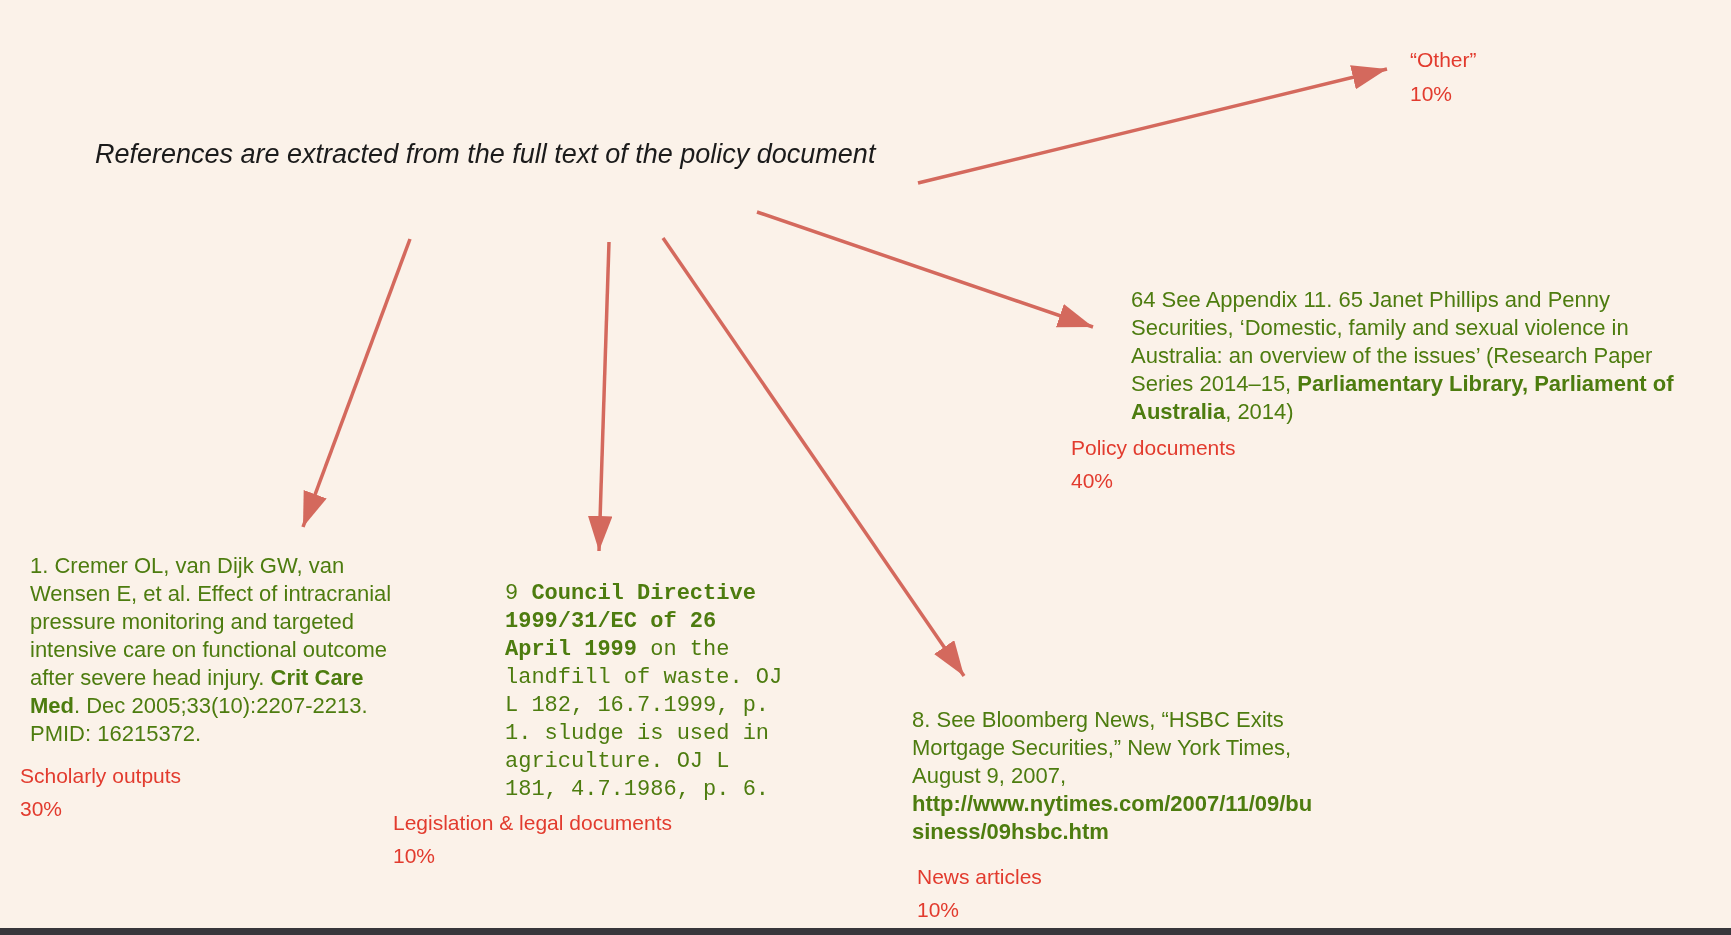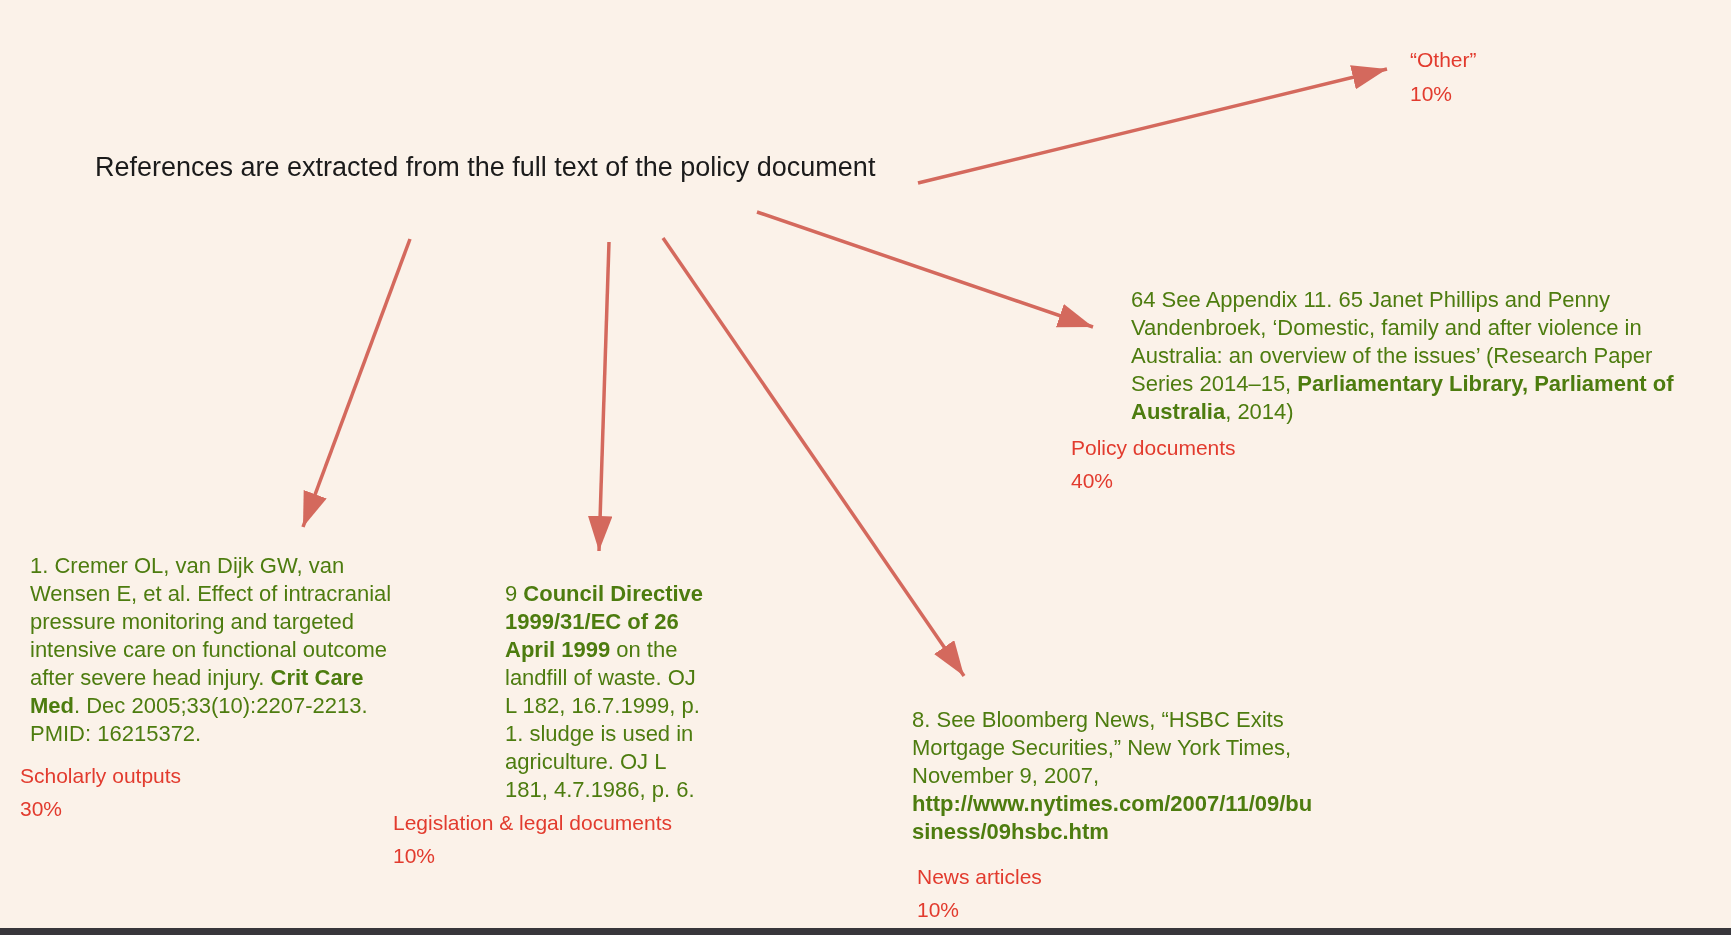--- a/index.html
+++ b/index.html
@@ -13,43 +13,44 @@
     font-family: "Liberation Sans", sans-serif;
   }
   .arrows-layer {
     position: absolute;
     left: 0; top: 0;
     width: 1731px; height: 935px;
   }
   .diagram-title {
     position: absolute;
     left: 95px;
-    top: 151px;
+    top: 138px;
     font-size: 27px;
     line-height: 33px;
     color: #1b1b1b;
     white-space: nowrap;
+    font-style: italic;
   }
   .cite {
     position: absolute;
     font-size: 22px;
     line-height: 28px;
     color: #4d7c0f;
   }
   .cite .seg-b { font-weight: bold; margin-top: 48px; }
   .cat-label {
     position: absolute;
     font-size: 21px;
     line-height: 33px;
     color: #e23b2e;
     white-space: nowrap;
   }
   #cite-scholarly   { left: 30px;   top: 552px; }
   #label-scholarly  { left: 20px;   top: 759px; }
-  #cite-legislation { left: 505px;  top: 580px; }
+  #cite-legislation { left: 505px;  top: 580px; font-family: Liberation Mono, monospace; }
   #label-legislation{ left: 393px;  top: 806px; }
   #cite-news        { left: 912px;  top: 706px; }
   #label-news       { left: 917px;  top: 860px; }
   #cite-policy      { left: 1131px; top: 286px; }
   #label-policy     { left: 1071px; top: 431px; }
   #label-other      { left: 1410px; top: 43px; line-height: 34px; }
   .bottom-bar {
     position: absolute;
     left: 0; bottom: 0;
     width: 100%; height: 7px;
@@ -76,21 +77,21 @@
 
   <div class="diagram-title">References are extracted from the full text of the policy document</div>
 
   <div class="cat-label" id="label-other">
     <div>“Other”</div>
     <div>10%</div>
   </div>
 
   <div class="cite" id="cite-policy">
       <div><span>64 See Appendix 11. 65 Janet Phillips and Penny</span></div>
-      <div><span>Vandenbroek, ‘Domestic, family and after violence in</span></div>
+      <div><span>Securities, ‘Domestic, family and sexual violence in</span></div>
       <div><span>Australia: an overview of the issues’ (Research Paper</span></div>
       <div><span>Series 2014–15, </span><span class="seg-b">Parliamentary Library, Parliament of</span></div>
       <div><span class="seg-b">Australia</span><span>, 2014)</span></div>
     </div>
   <div class="cat-label" id="label-policy">
     <div>Policy documents</div>
     <div>40%</div>
   </div>
 
   <div class="cite" id="cite-scholarly">
@@ -118,21 +119,21 @@
       <div><span>181, 4.7.1986, p. 6.</span></div>
     </div>
   <div class="cat-label" id="label-legislation">
     <div>Legislation &amp; legal documents</div>
     <div>10%</div>
   </div>
 
   <div class="cite" id="cite-news">
       <div><span>8. See Bloomberg News, “HSBC Exits</span></div>
       <div><span>Mortgage Securities,” New York Times,</span></div>
-      <div><span>November 9, 2007,</span></div>
+      <div><span>August 9, 2007,</span></div>
       <div><span class="seg-b">http://www.nytimes.com/2007/11/09/bu</span></div>
       <div><span class="seg-b">siness/09hsbc.htm</span></div>
     </div>
   <div class="cat-label" id="label-news">
     <div>News articles</div>
     <div>10%</div>
   </div>
 
   <div class="bottom-bar"></div>
 </div>

